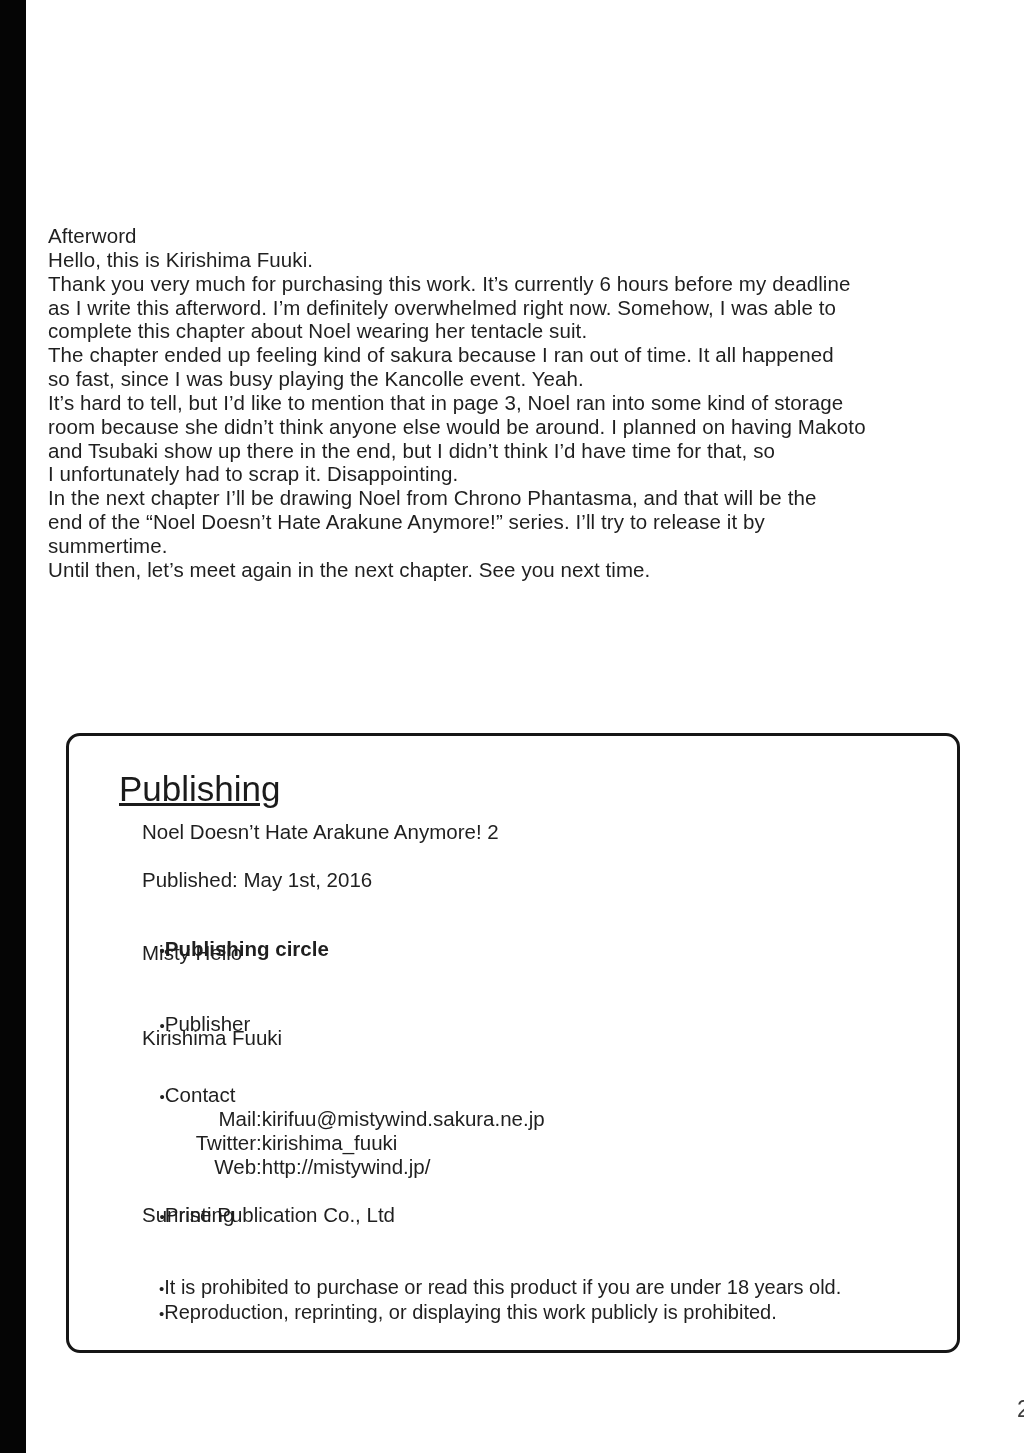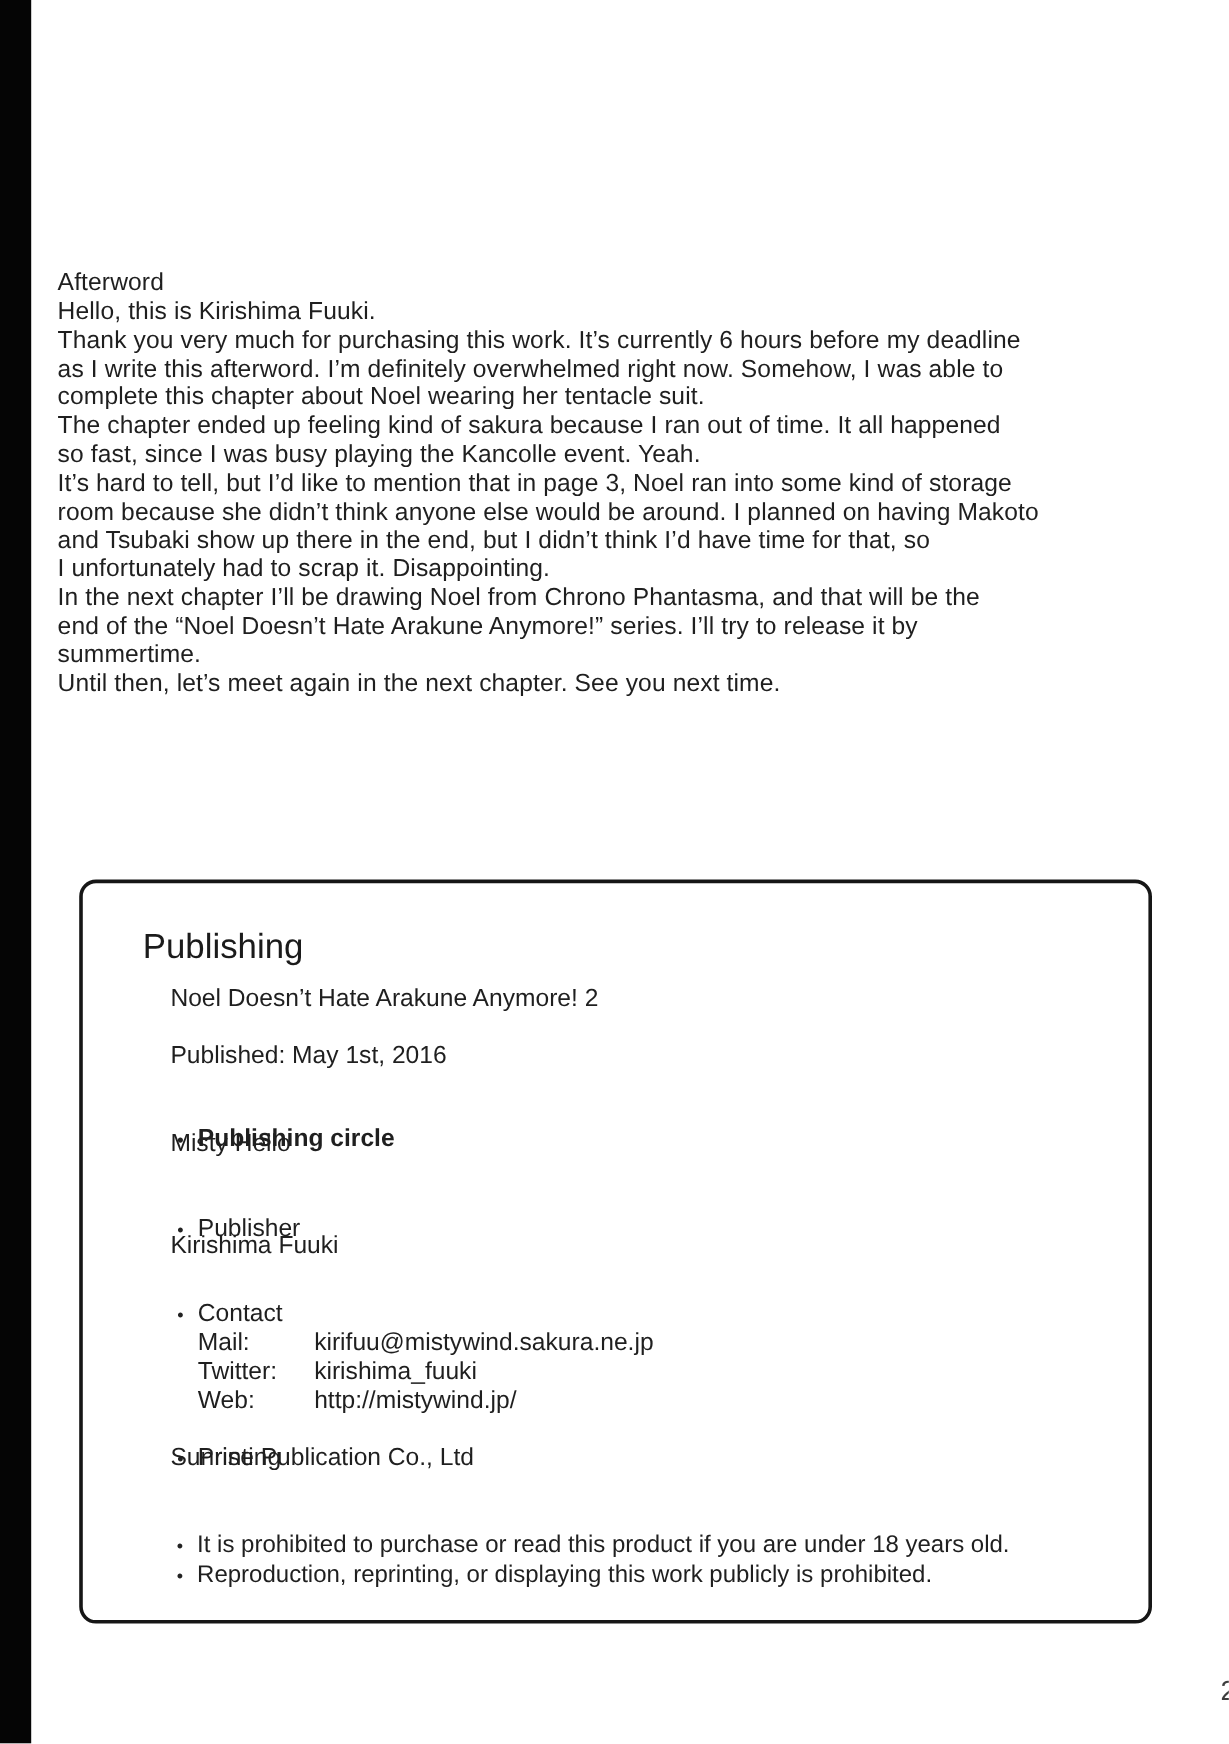--- a/index.html
+++ b/index.html
@@ -24,24 +24,24 @@
   .aw-line{white-space:pre;}
   
   .pubbox{
     position:absolute;left:66px;top:733px;width:894px;height:620px;
     border:3px solid #161616;border-radius:14px;
     box-sizing:border-box;
     background:#ffffff;
   }
   .pub-h{
     position:absolute;left:50px;top:36px;
-    font-size:29px;line-height:34px;color:#1b1b1b;
+    font-size:35px;line-height:34px;color:#1b1b1b;text-decoration:underline;
   }
   .pub-line{
-    position:absolute;font-size:20.5px;line-height:24px;white-space:pre;
+    position:absolute;font-size:20.5px;line-height:24px;white-space:pre;text-align:right;
   }
   .bullet{
     display:inline-block;width:17px;font-size:15px;color:#222;
   }
   .ckey{display:inline-block;width:97px;}
   .page-num{
     position:absolute;left:971px;top:1396px;
     font-size:23px;color:#3d3d3d;letter-spacing:0.5px;margin-left:46px;
   }
 </style>

